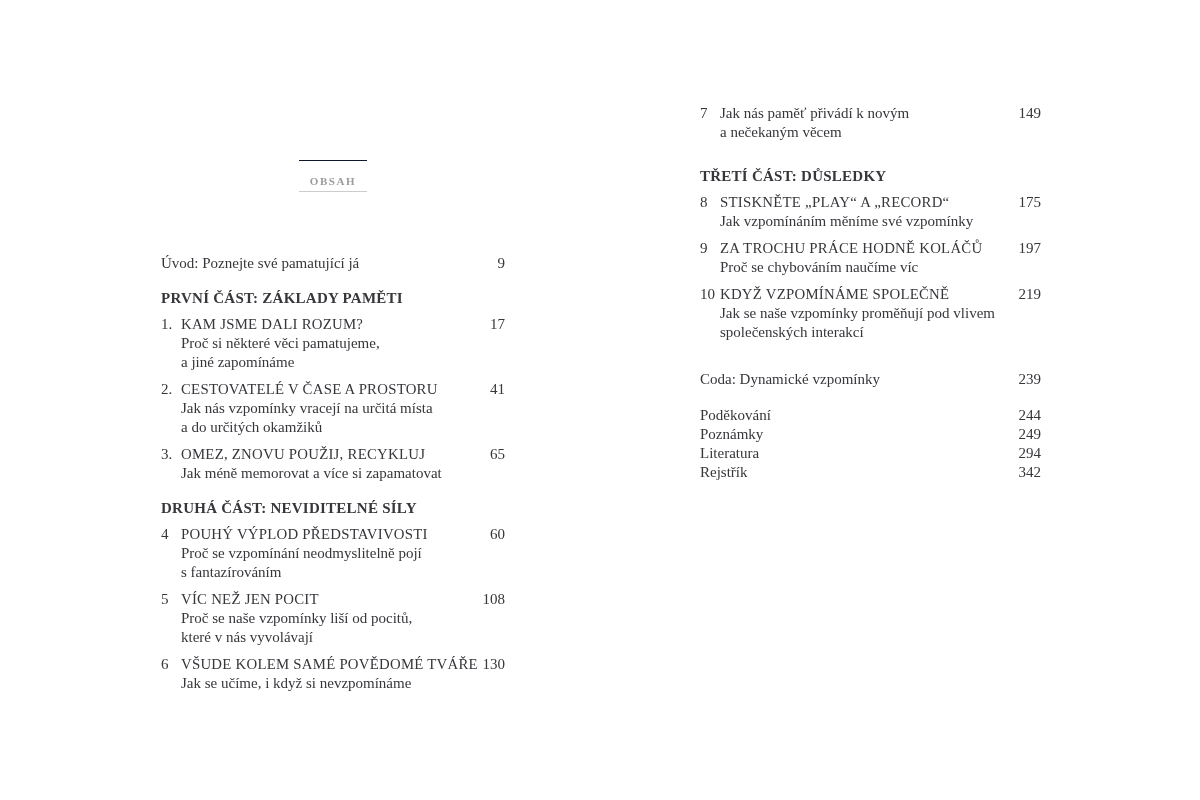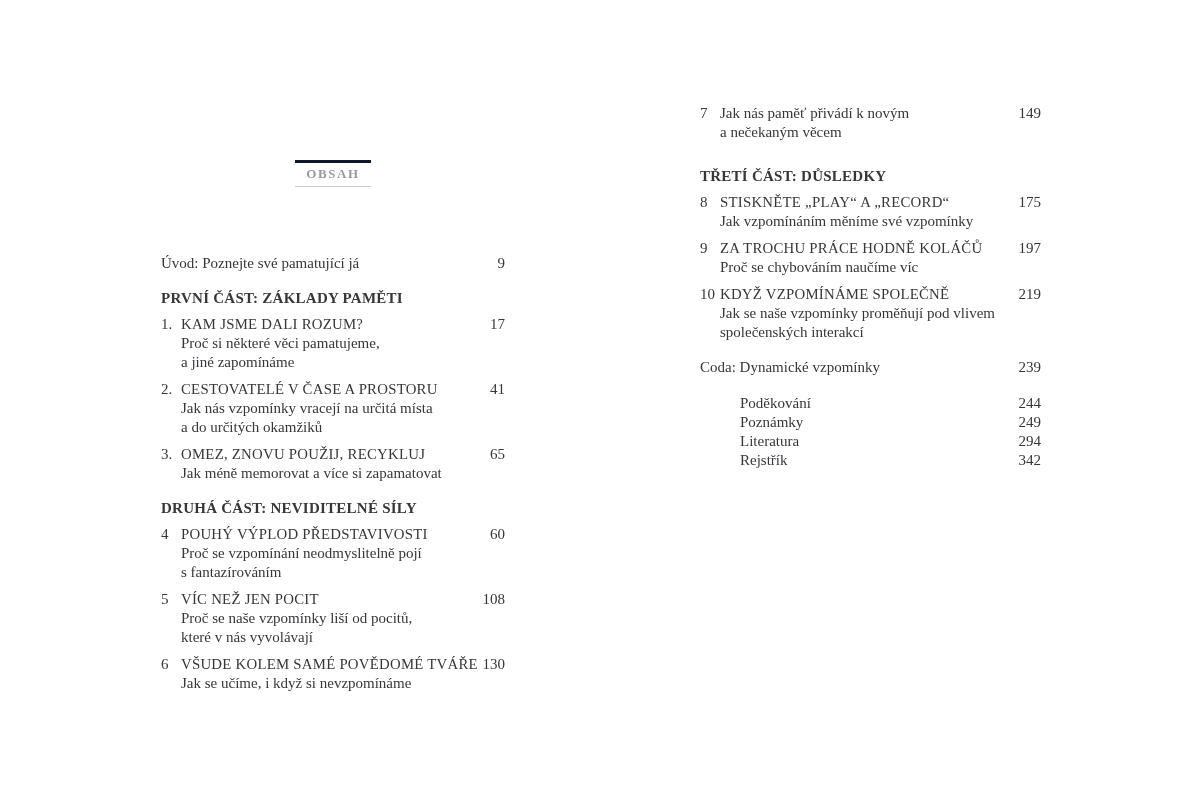--- a/index.html
+++ b/index.html
@@ -17,24 +17,24 @@
   .obsah-wrap {
     position: absolute;
     left: 161px;
     top: 160px;
     width: 344px;
     display: flex;
     justify-content: center;
   }
   .obsah-label {
     display: inline-block;
-    border-top: 3px solid #0f172a;
+    border-top: 1px solid #0f172a;
     border-bottom: 1px solid #cccccc;
-    padding: 3px 11px 4px;
-    font-size: 13px;
+    padding: 14px 11px 4px;
+    font-size: 11px;
     font-weight: bold;
     letter-spacing: 1.6px;
     color: #9b9b9b;
   }
 
   
   .col { position: absolute; font-size: 15px; line-height: 19px; }
   .col-left  { left: 161px; top: 254px; width: 344px; }
   .col-right { left: 700px; top: 104px; width: 341px; }
 
@@ -50,22 +50,22 @@
 
   .part-heading {
     font-weight: bold;
     letter-spacing: 0.25px;
     margin: 16px 0 7px;
     white-space: nowrap;
   }
   .col-right .part-heading { margin-top: 25px; }
 
   .entry.kind-intro { margin-bottom: 0; justify-content: space-between; }
-  .entry.kind-coda  { margin-top: 16px; margin-bottom: 0; }
-  .backmatter { margin-top: 17px; margin-left: 40px; }
+  .entry.kind-coda  { margin-top: 28px; margin-bottom: 0; }
+  .backmatter { margin-top: 17px; }
   .backmatter .entry { margin: 0; }
 </style>
 </head>
 <body>
 
 <div class="page">
   <div class="obsah-wrap">
     <span class="obsah-label">OBSAH</span>
   </div>
   <div class="col col-left">

